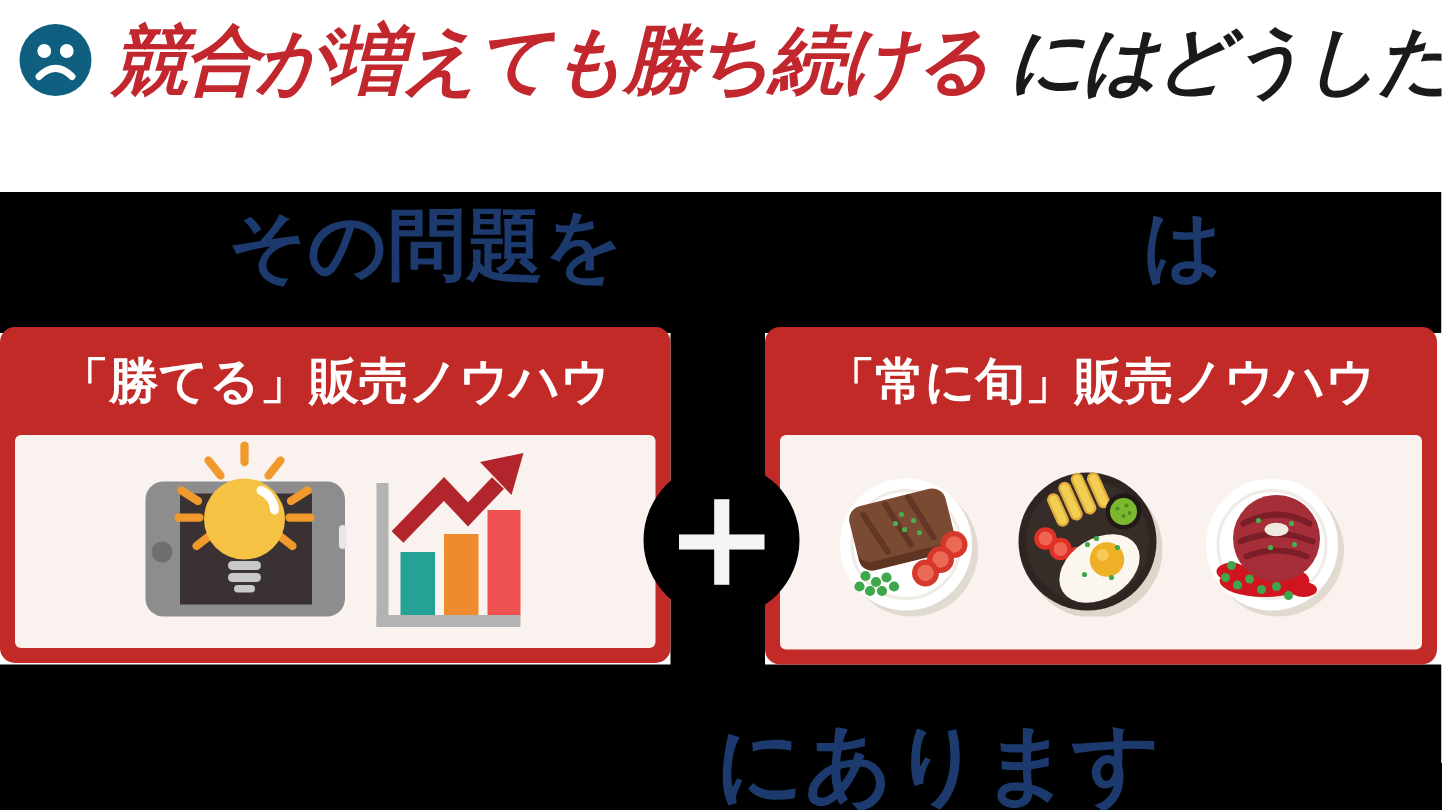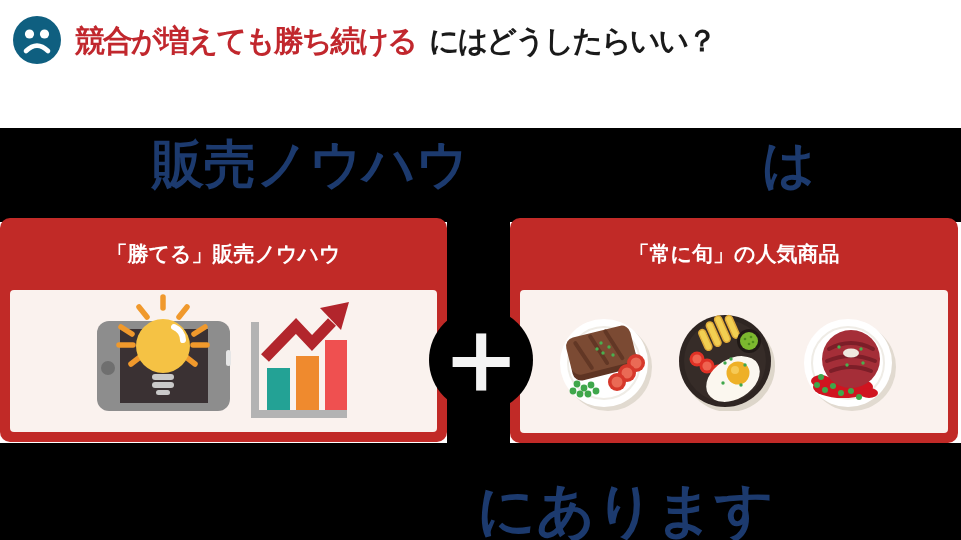--- a/index.html
+++ b/index.html
@@ -9,41 +9,41 @@
     font-family:"Liberation Sans", sans-serif;
   }
   .abs{position:absolute;}
 
   
   .headline{
     left:12px;top:8px;height:64px;
     display:flex;align-items:center;gap:13px;
     white-space:nowrap;z-index:6;
   }
-  .headline .txt{font-size:30px;font-weight:800;letter-spacing:-2px;line-height:1.1;}
+  .headline .txt{font-size:50px;font-weight:800;letter-spacing:-2px;line-height:1.1;font-style:italic;}
   .headline .red{color:#c1272d;}
   .headline .blk{color:#1a1a1a;}
 
   
   .band-top{left:0;top:128px;width:961px;height:94px;background:#000;z-index:1;}
   .band-bottom{left:0;top:443px;width:961px;height:97px;background:#000;z-index:1;}
   .stem{left:447px;top:128px;width:63px;height:412px;background:#000;z-index:1;}
 
   .band-text{font-weight:800;color:#1c3a6e;z-index:3;line-height:1;white-space:nowrap;}
   .problem-text{left:152px;top:138px;font-size:52px;}
   .wa-text{left:762px;top:138px;font-size:52px;}
   .bottom-text{left:477px;top:481px;font-size:58px;}
 
   
   .card{background:#c12a27;border-radius:10px;z-index:2;}
   .card-left{left:0;top:218px;width:447px;height:224px;}
   .card-right{left:510px;top:218px;width:448px;height:225px;}
   .card-title{
     height:72px;display:flex;align-items:center;justify-content:center;
-    color:#ffffff;font-size:21px;font-weight:800;letter-spacing:0;white-space:nowrap;
+    color:#ffffff;font-size:33px;font-weight:800;letter-spacing:0;white-space:nowrap;
   }
   .card-inner{
     position:absolute;left:10px;right:10px;top:72px;bottom:10px;
     background:#faf2ee;border-radius:4px;
   }
   .card-inner .icon{position:absolute;}
 
   
   .plus-circle{
     left:429px;top:308px;width:104px;height:104px;border-radius:50%;
@@ -65,21 +65,21 @@
     <path d="M14 36 Q25 25 36 36" stroke="#ffffff" stroke-width="4.6" fill="none" stroke-linecap="round"></path>
   </svg>
   <span class="txt red">競合が増えても勝ち続ける</span>
   <span class="txt blk">にはどうしたらいい？</span>
 </div>
 
 <div class="abs band-top"></div>
 <div class="abs band-bottom"></div>
 <div class="abs stem"></div>
 
-<div class="abs band-text problem-text">販売ノウハウ</div>
+<div class="abs band-text problem-text">その問題を</div>
 <div class="abs band-text wa-text">は</div>
 <div class="abs band-text bottom-text">にあります</div>
 
 <div class="abs card card-left">
   <div class="card-title">「勝てる」販売ノウハウ</div>
   <div class="card-inner">
 
     <svg class="icon" style="left:80px;top:4px;" width="150" height="125" viewBox="0 0 150 125">
       <rect x="7" y="27" width="133" height="90" rx="12" fill="#8d8d8d"></rect>
       <rect x="30" y="35" width="88" height="74" fill="#3a3133"></rect>
@@ -110,21 +110,21 @@
       <rect x="48" y="56" width="23" height="54" fill="#ef8a2e"></rect>
       <rect x="77" y="40" width="22" height="70" fill="#ef5050"></rect>
       <path d="M17 58 L48 26 L64 43 L84 22" stroke="#b2252c" stroke-width="11" fill="none"></path>
       <polygon points="72,8 101,2 93,30" fill="#b2252c"></polygon>
     </svg>
 
   </div>
 </div>
 
 <div class="abs card card-right">
-  <div class="card-title">「常に旬」の人気商品</div>
+  <div class="card-title">「常に旬」販売ノウハウ</div>
   <div class="card-inner">
 
     <svg class="icon" style="left:35px;top:23px;" width="100" height="100" viewBox="0 0 100 100">
       <circle cx="53" cy="54" r="44" fill="#e1dad0"></circle>
       <circle cx="49" cy="50" r="44" fill="#ffffff"></circle>
       <circle cx="49" cy="50" r="36" fill="none" stroke="#efece6" stroke-width="2"></circle>
       <g transform="rotate(-14 47 42)">
         <rect x="14" y="40" width="66" height="22" rx="9" fill="#5e3423"></rect>
         <rect x="14" y="18" width="66" height="38" rx="9" fill="#7b4a33"></rect>
         <path d="M24 24 l10 28 M40 21 l10 30 M56 20 l10 30" stroke="#5a3121" stroke-width="4" stroke-linecap="round" opacity="0.75"></path>

